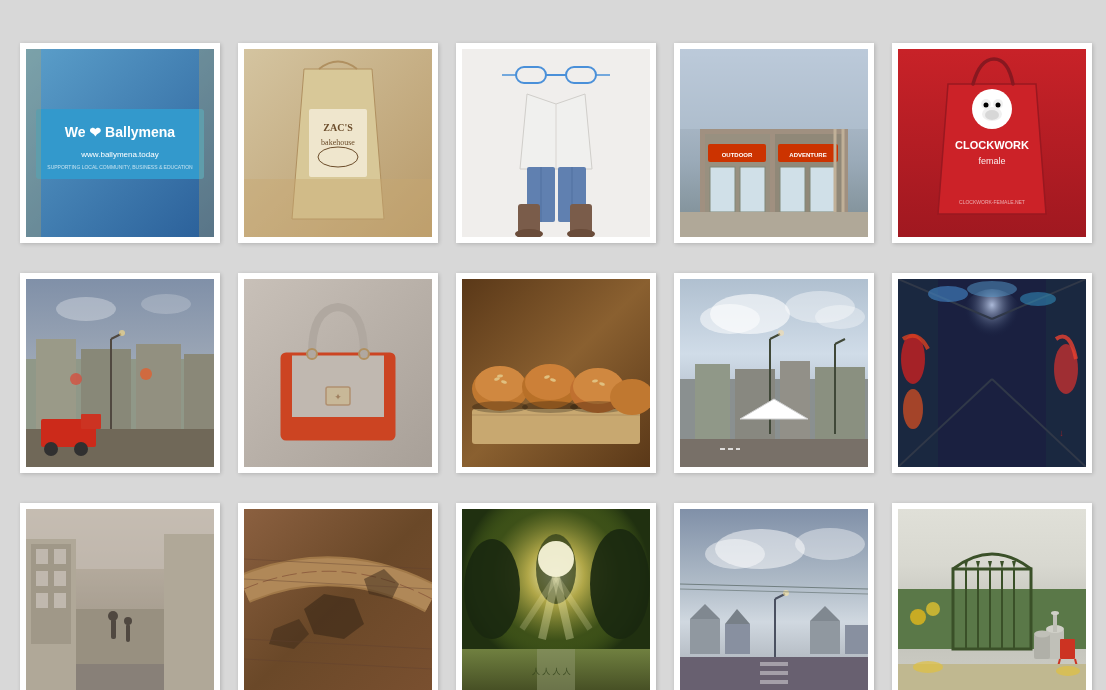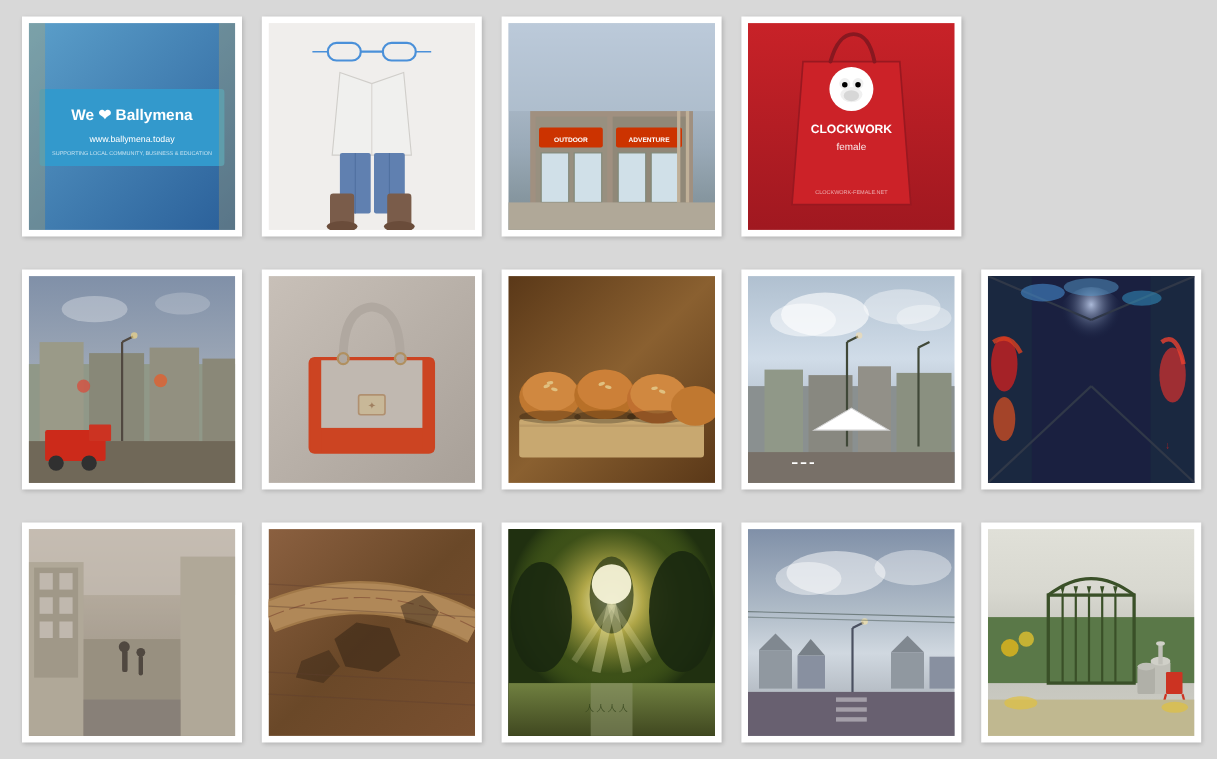--- a/index.html
+++ b/index.html
@@ -20,20 +20,21 @@
       padding: 15px 20px;
     }
 
     .gallery-row {
       display: flex;
       flex-direction: row;
       justify-content: flex-start;
       gap: 18px;
       margin-bottom: 30px;
       align-items: center;
+      margin-top: 28px;
     }
 
     .photo-item {
       background: #fff;
       padding: 6px;
       box-shadow: 1px 1px 4px rgba(0,0,0,0.18);
       flex-shrink: 0;
       cursor: pointer;
       width: 200px;
       height: 200px;
@@ -79,20 +80,42 @@
           <text x="94" y="88" font-family="sans-serif" font-size="14" font-weight="bold" fill="white" text-anchor="middle">We ❤ Ballymena</text>
           <text x="94" y="108" font-family="sans-serif" font-size="8" fill="white" text-anchor="middle">www.ballymena.today</text>
           <text x="94" y="120" font-family="sans-serif" font-size="5" fill="rgba(255,255,255,0.7)" text-anchor="middle">SUPPORTING LOCAL COMMUNITY, BUSINESS &amp; EDUCATION</text>
 
           <rect x="0" y="0" width="15" height="188" fill="#c8a860" opacity="0.3"></rect>
           <rect x="173" y="0" width="15" height="188" fill="#c8a860" opacity="0.3"></rect>
         </svg>
       </div>
     </div>
 
+    <div class="photo-item">
+      <div class="photo-inner">
+        <svg viewBox="0 0 188 188" xmlns="http://www.w3.org/2000/svg">
+          <defs>
+            <linearGradient id="bg2" x1="0%" y1="0%" x2="100%" y2="100%">
+              <stop offset="0%" style="stop-color:#d4c4a0"></stop>
+              <stop offset="100%" style="stop-color:#b89a6a"></stop>
+            </linearGradient>
+          </defs>
+          <rect width="188" height="188" fill="url(#bg2)"></rect>
+
+          <path d="M60,20 L128,20 L140,170 L48,170 Z" fill="#d8c898" stroke="#b09060" stroke-width="1"></path>
+          <path d="M75,20 Q94,5 113,20" fill="none" stroke="#b09060" stroke-width="2"></path>
+
+          <rect x="65" y="60" width="58" height="68" fill="rgba(255,250,240,0.6)" rx="2"></rect>
+          <text x="94" y="82" font-family="Georgia, serif" font-size="10" font-weight="bold" fill="#6b4c2a" text-anchor="middle">ZAC'S</text>
+          <text x="94" y="96" font-family="Georgia, serif" font-size="8" fill="#6b4c2a" text-anchor="middle">bakehouse</text>
+          <ellipse cx="94" cy="108" rx="20" ry="10" fill="none" stroke="#6b4c2a" stroke-width="1"></ellipse>
+          <rect x="0" y="130" width="188" height="58" fill="#c8a870" opacity="0.4"></rect>
+        </svg>
+      </div>
+    </div>
 
     <div class="photo-item">
       <div class="photo-inner">
         <svg viewBox="0 0 188 188" xmlns="http://www.w3.org/2000/svg">
           <rect width="188" height="188" fill="#f0eeec"></rect>
 
           <rect x="54" y="18" width="30" height="16" rx="8" fill="none" stroke="#4a90d9" stroke-width="2"></rect>
           <rect x="104" y="18" width="30" height="16" rx="8" fill="none" stroke="#4a90d9" stroke-width="2"></rect>
           <line x1="84" y1="26" x2="104" y2="26" stroke="#4a90d9" stroke-width="2"></line>
           <line x1="40" y1="26" x2="54" y2="26" stroke="#4a90d9" stroke-width="1.5"></line>

